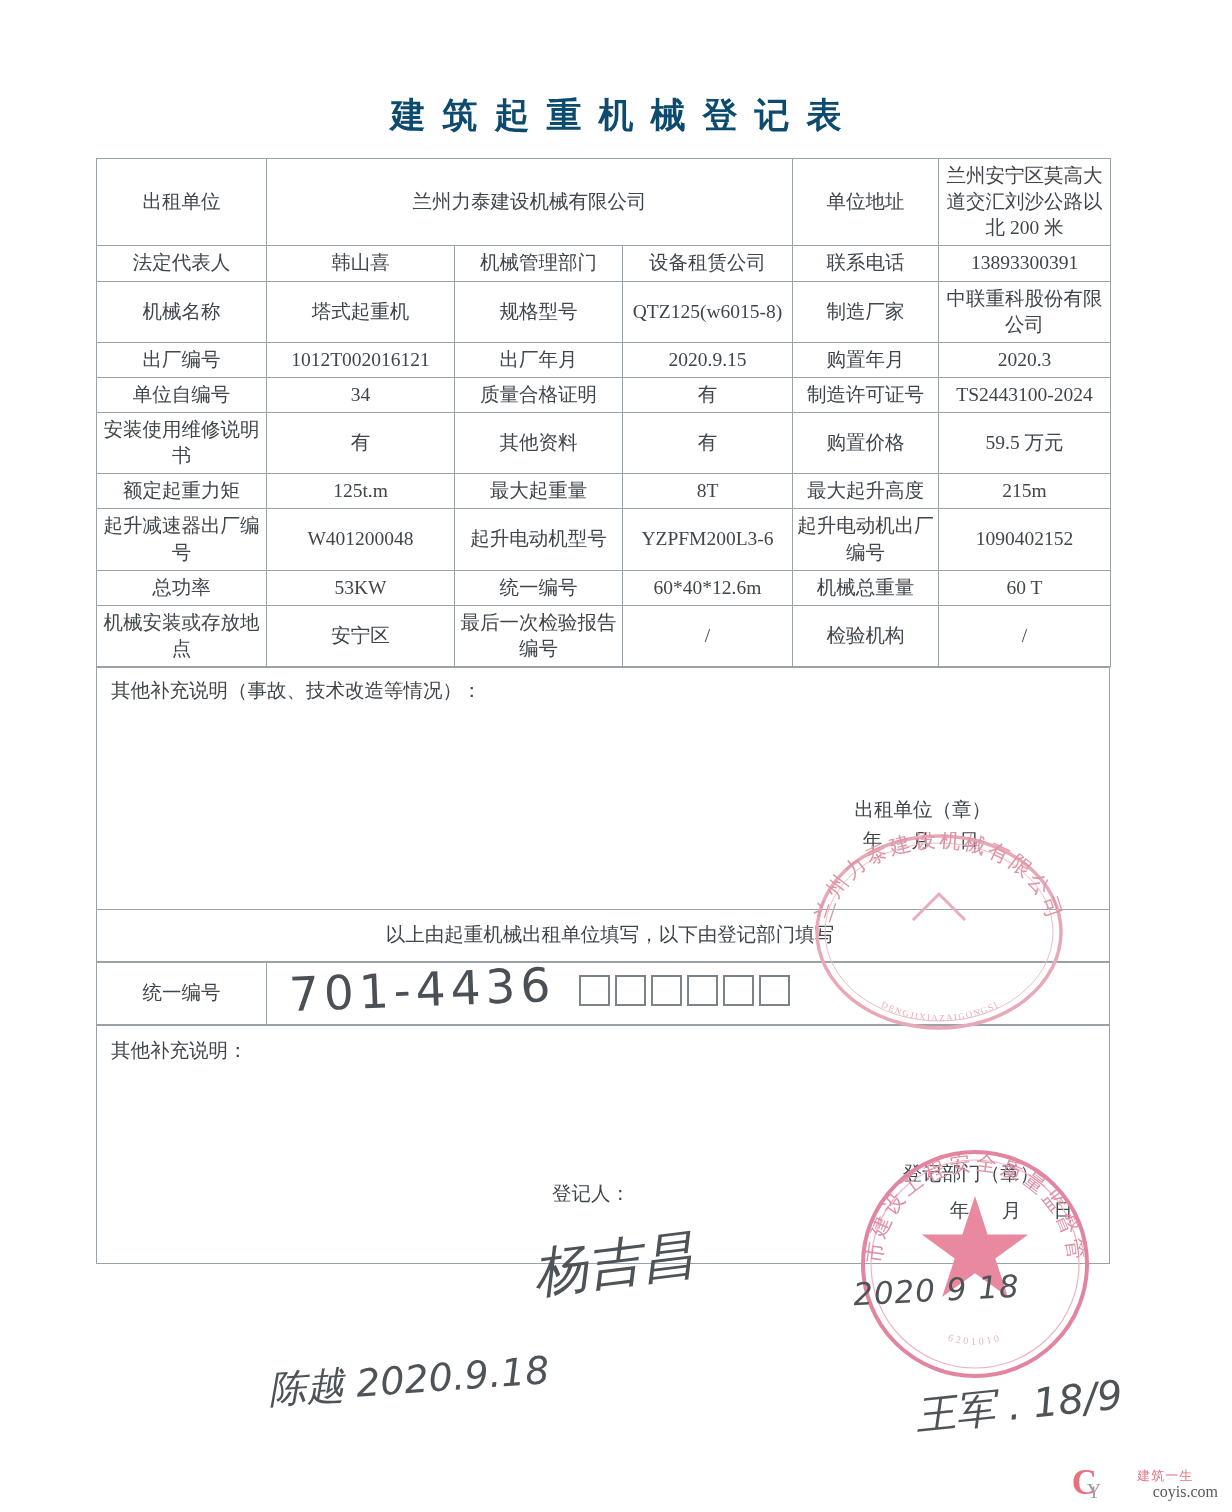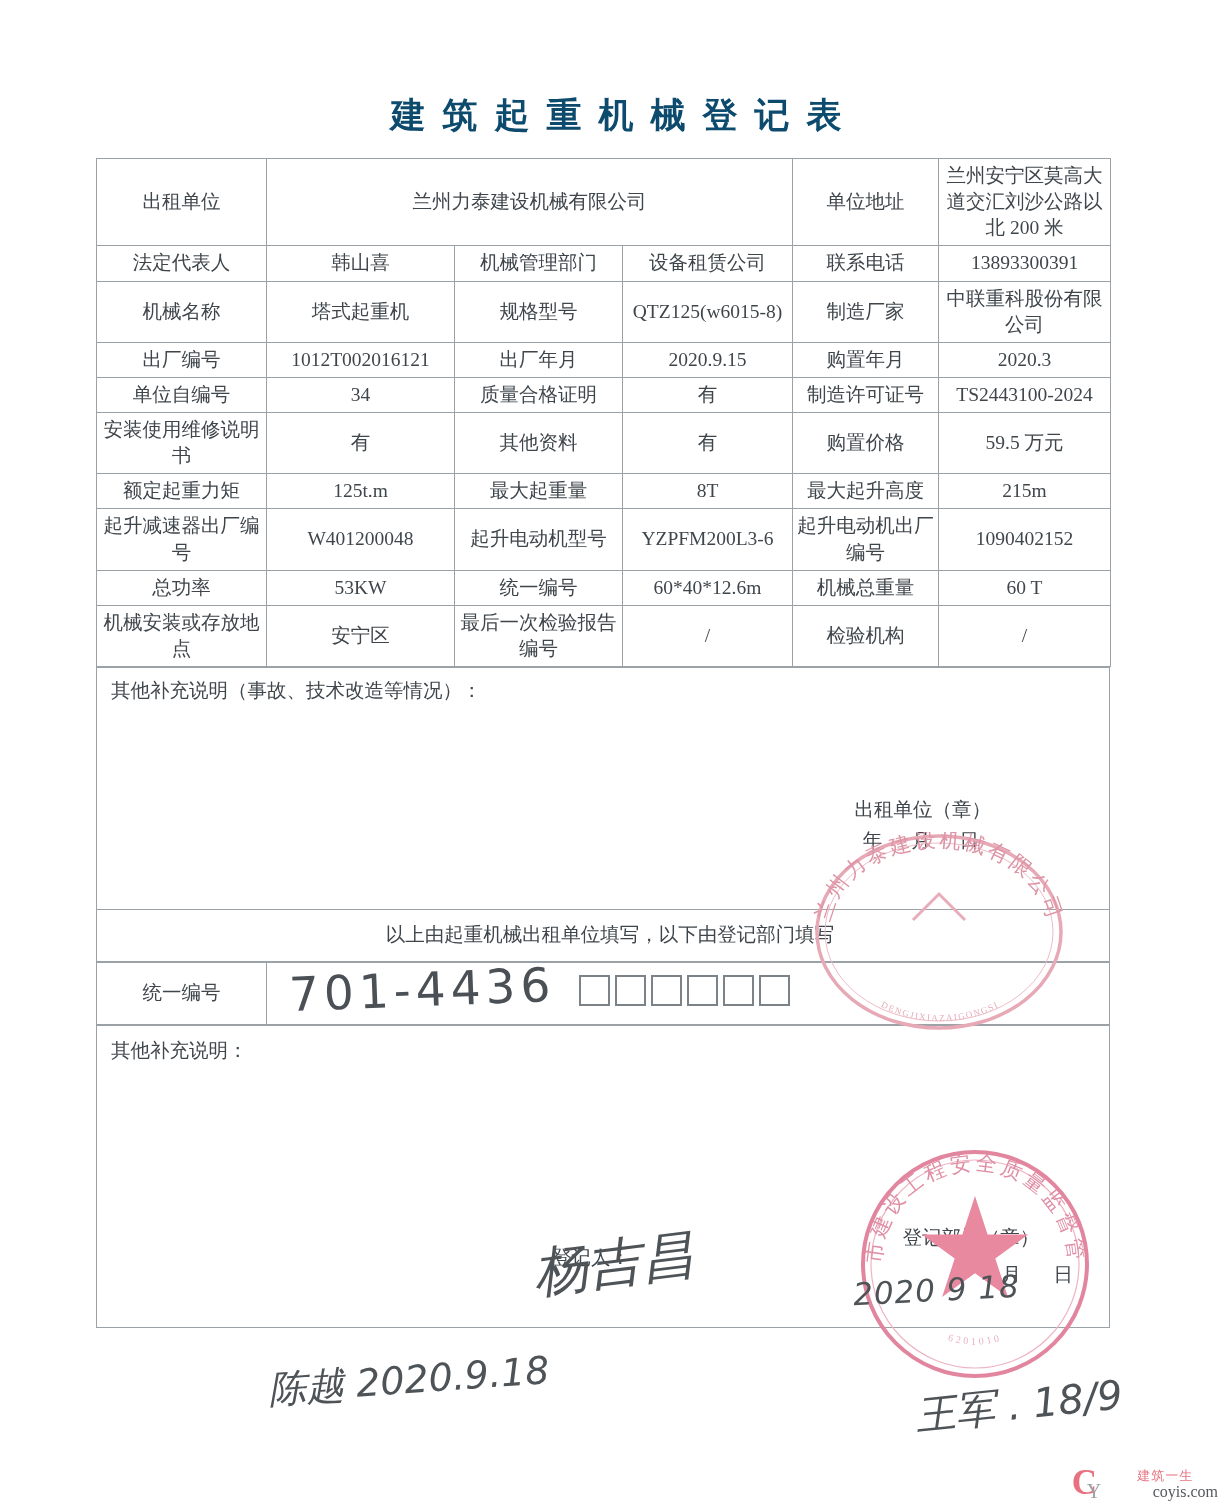--- a/index.html
+++ b/index.html
@@ -104,21 +104,21 @@
   }
   .uid-boxes i {
     display: block;
     width: 31px; height: 31px;
     border: 2px solid #7b8288;
   }
 
   
   .registrar-cell {
     position: relative;
-    height: 302px;
+    height: 238px;
     text-align: left !important;
     vertical-align: top !important;
     padding: 12px 0 0 14px !important;
   }
   .registrar-label { font-size: 19.5px; }
   .registrar-line {
     position: absolute;
     left: 455px; bottom: 56px;
     font-size: 19.5px;
     z-index: 3;

